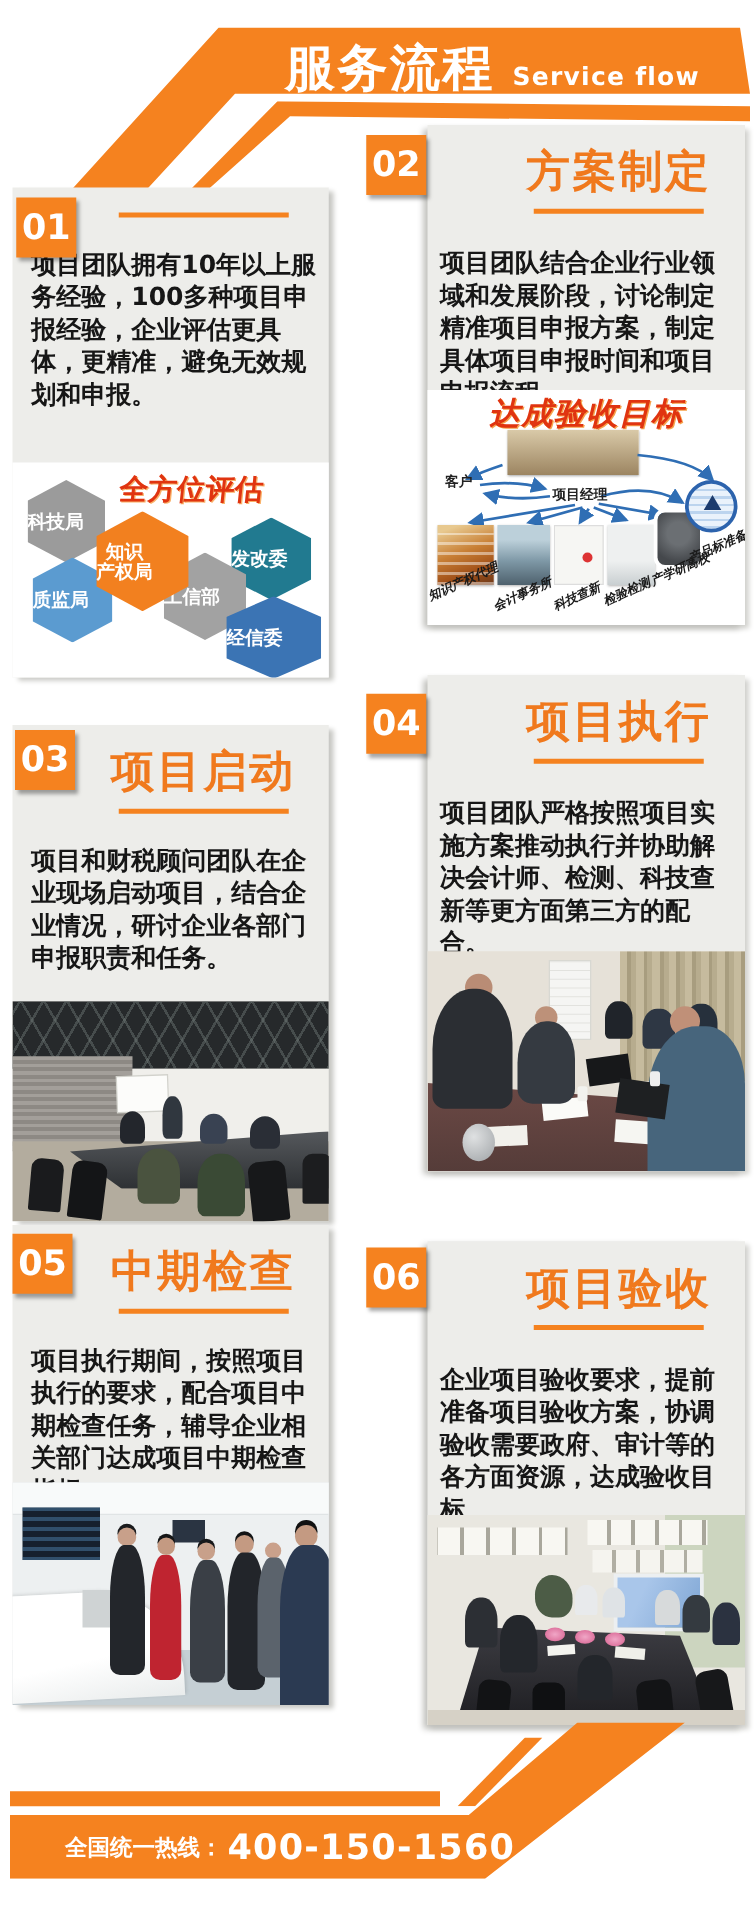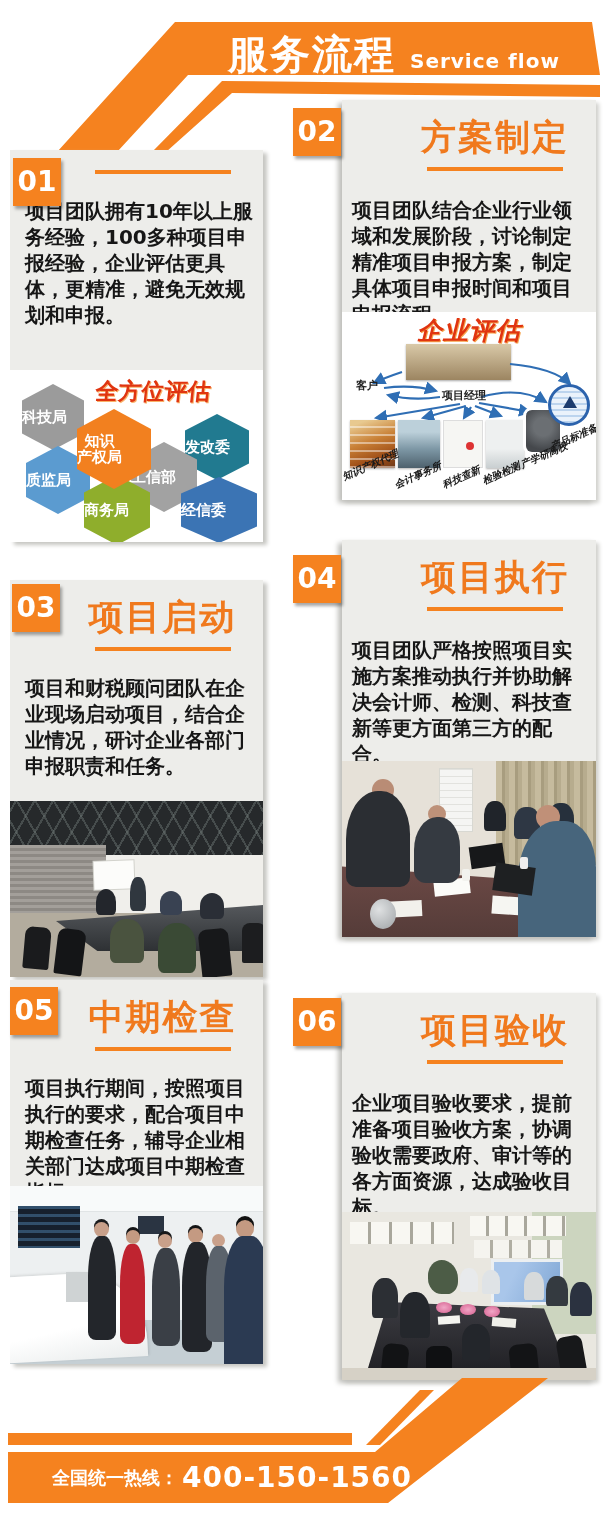--- a/index.html
+++ b/index.html
@@ -87,38 +87,35 @@
         </div>
       <div class="hex" style="left: 207px; top: 77px; width: 64px; height: 66px; background: rgb(33, 122, 144);">
           <span>发改委</span>
         </div>
       <div class="hex" style="left: 48px; top: 110px; width: 64px; height: 68px; background: rgb(91, 155, 208);">
           <span>质监局</span>
         </div>
       <div class="hex" style="left: 154px; top: 107px; width: 66px; height: 70px; background: rgb(162, 162, 162);">
           <span>工信部</span>
         </div>
-      <div class="hex" style="left: 107px; top: 140px; width: 66px; height: 70px; background: rgb(143, 174, 44);">
-          <span>商务局</span>
-        </div>
       <div class="hex" style="left: 209px; top: 140px; width: 76px; height: 66px; background: rgb(59, 116, 180);">
           <span>经信委</span>
         </div>
     </div>
   </section>
 
   <section class="card right" style="top:100px;height:400px;">
     <div class="num" style="left:-49px;top:8px;">02</div>
     <div class="head">
       <h2>方案制定</h2>
       <div class="rule"></div>
     </div>
     <p class="desc">项目团队结合企业行业领域和发展阶段，讨论制定精准项目申报方案，制定具体项目申报时间和项目申报流程。</p>
     <div class="media" style="height:188px;">
-      <div class="sv-title">企业评估</div>
+      <div class="sv-title">达成验收目标</div>
 
       <i style="position:absolute;left:64px;top:32px;width:105px;height:36px;background:linear-gradient(#d9c9a8,#9c8561);box-shadow:0 1px 2px rgba(0,0,0,.35);"></i>
       <svg style="position:absolute;left:0;top:0;" width="254" height="188" viewBox="0 0 254 188">
         <defs>
             <marker id="ah" markerWidth="7" markerHeight="7" refX="5" refY="3" orient="auto">
               <path d="M0,0L6,3L0,6Z" fill="#2f6eb4"></path>
             </marker>
           </defs>
         <g stroke="#2f6eb4" stroke-width="2.2" fill="none">
           <path d="M60,60 Q42,66 32,71" marker-end="url(#ah)"></path>

